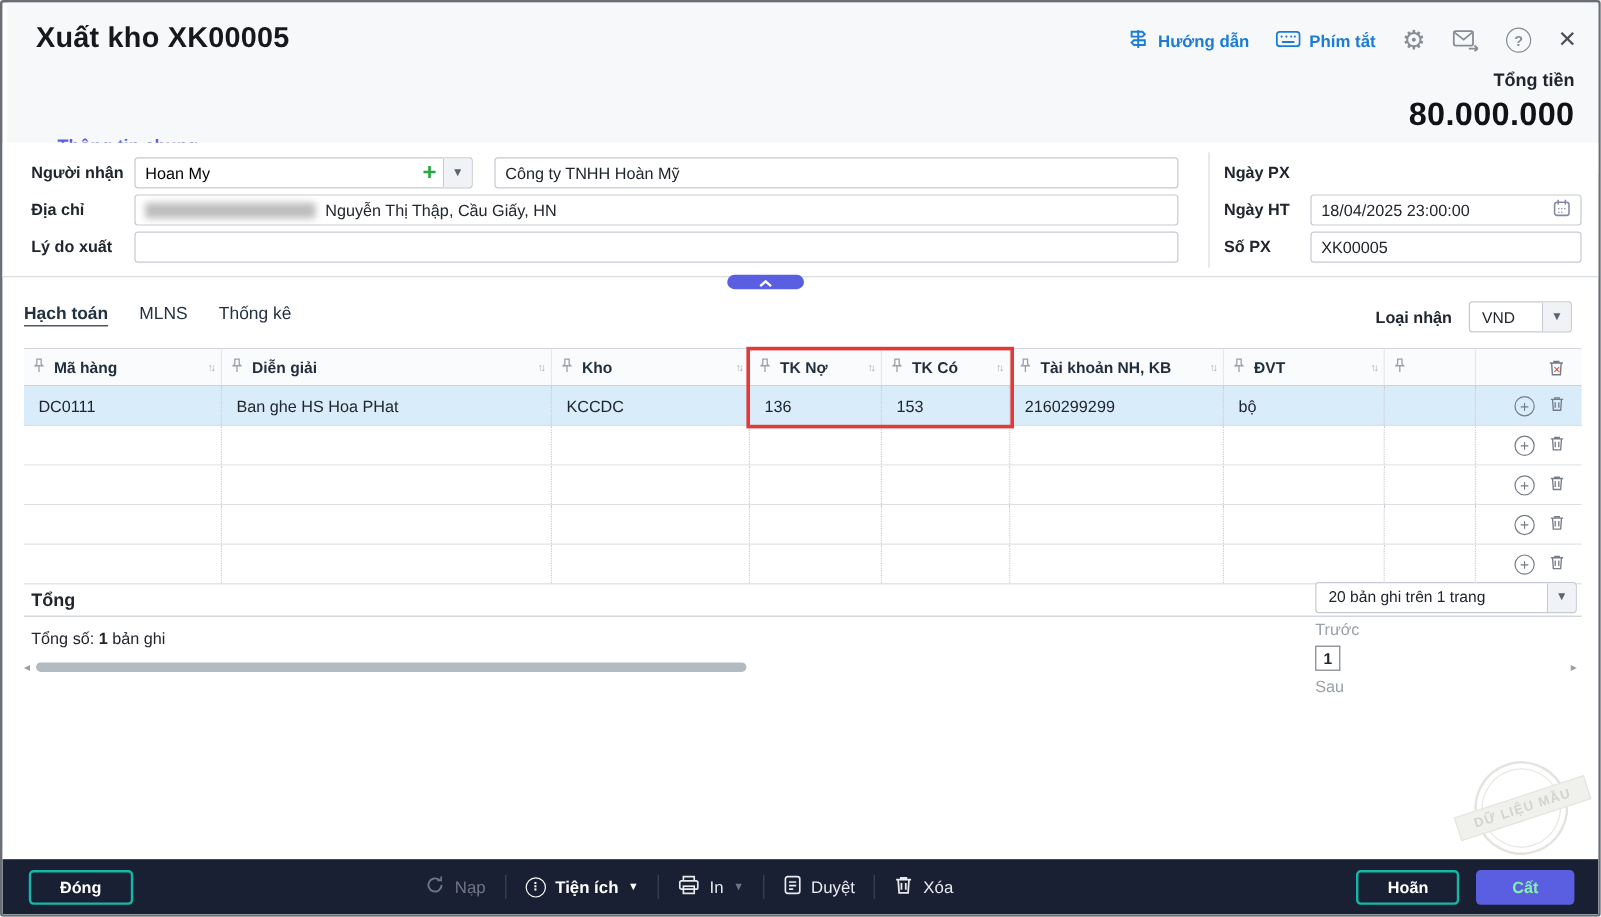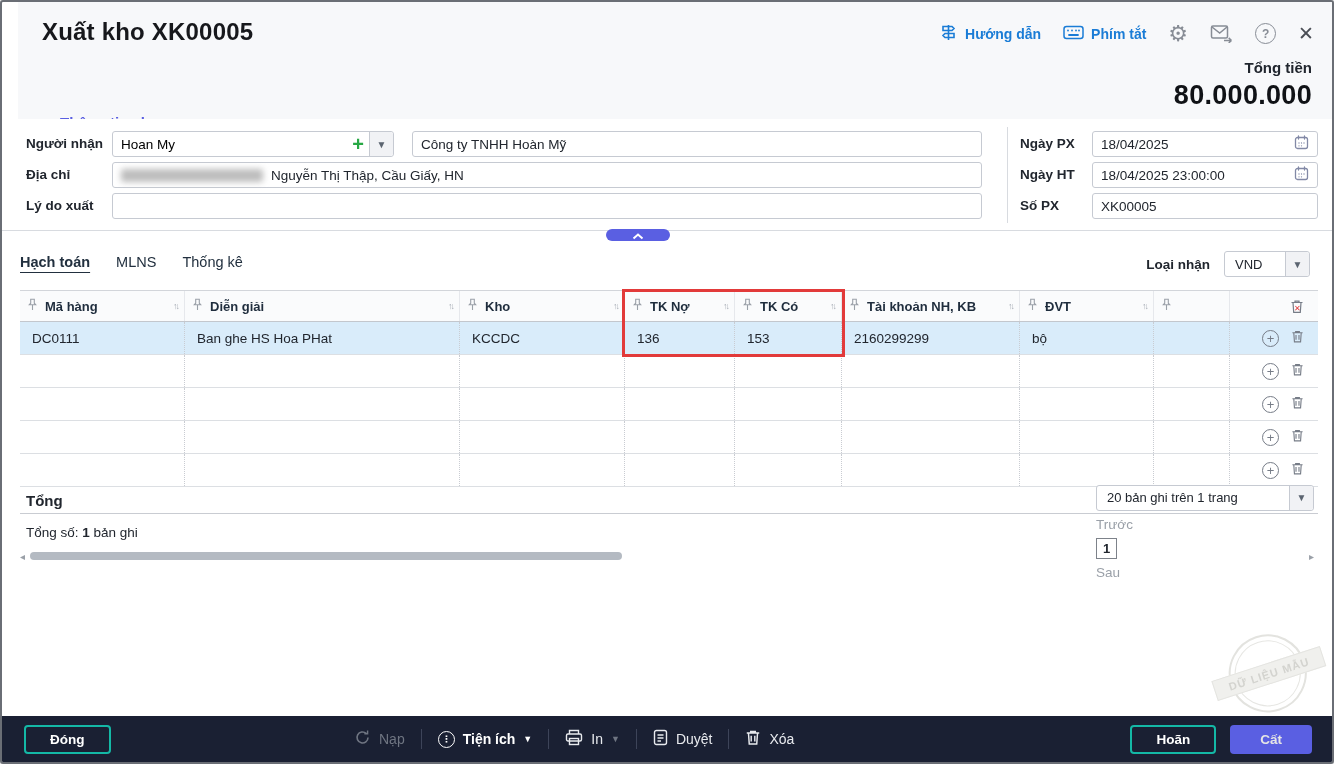--- a/index.html
+++ b/index.html
@@ -1,21 +1,21 @@
 <!DOCTYPE html>
 <html><head>
 <meta charset="utf-8">
 <style>
   * { margin:0; padding:0; box-sizing:border-box; }
   body { font-family:"Liberation Sans","DejaVu Sans",sans-serif; background:#e9e9e9; }
   .app { position:relative; width:1334px; height:764px; background:#fff; border:2px solid #6a6e75;
          border-radius:3px; overflow:hidden; font-size:13px; color:#21262e; }
 
   
-  .hdr { position:absolute; left:16px; top:0; right:0; height:142px; background:#f7f8fa; border-bottom:1px solid #d8dbe0;text-decoration:underline; }
+  .hdr { position:absolute; left:4px; top:0; right:0; height:142px; background:#f7f8fa; border-bottom:1px solid #d8dbe0;text-decoration:underline; }
   .title { position:absolute; left:24px; top:16px; font-size:24px; font-weight:bold; color:#17181c; letter-spacing:.2px; }
   .hdr-actions { position:absolute; right:18px; top:20px; display:flex; align-items:center; gap:22px; }
   .linkbtn { display:flex; align-items:center; gap:7px; color:#1a7cd6; font-weight:bold; font-size:14px; cursor:pointer; }
   .iconbtn { color:#878c95; display:flex; align-items:center; cursor:pointer; }
   .gear { font-size:22px; line-height:1; }
   .helpc { width:21px; height:21px; border:1.6px solid #878c95; border-radius:50%; display:flex; align-items:center; justify-content:center; font-size:12px; font-weight:bold; }
   .closex { font-size:19px; color:#4a4e55; }
   .totals { position:absolute; right:20px; top:57px; text-align:right; }
   .totals .tlabel { font-size:15px; font-weight:bold; color:#21262e; }
   .totals .tvalue { font-size:27px; font-weight:bold; color:#101216; margin-top:4px; letter-spacing:.3px; }
@@ -84,21 +84,21 @@
   .btn-outline { height:29px; padding:0 24px; border:2px solid #14b8a6; border-radius:4px; background:transparent; color:#fff; font-weight:bold; font-size:13.5px; font-family:inherit; cursor:pointer; }
   .ftr-center { position:absolute; left:352px; display:flex; align-items:center; gap:16px; height:100%; }
   .fitem { display:flex; align-items:center; gap:8px; font-size:14px; cursor:pointer; }
   .fmuted { color:#6f7582; }
   .fwhite { color:#e8eaee; }
   .fbold { font-weight:bold; color:#fff; }
   .fdiv { width:1px; height:20px; background:#3d4459; }
   .caret { font-size:9px; }
   .dotcirc { width:17px; height:17px; border:1.5px solid #fff; border-radius:50%; display:flex; align-items:center; justify-content:center; font-size:9px; color:#fff; }
   .ftr-right { margin-left:auto; display:flex; align-items:center; gap:14px; padding-right:20px; }
-  .btn-primary { height:29px; padding:0 30px; border:none; border-radius:4px; background:#5a5fe2; color:#e5e5e5; font-weight:bold; font-size:13.5px; font-family:inherit; cursor:pointer; }
+  .btn-primary { height:29px; padding:0 30px; border:none; border-radius:4px; background:#5a5fe2; color:#86efac; font-weight:bold; font-size:13.5px; font-family:inherit; cursor:pointer; }
 </style>
 </head>
 <body>
 
 <div class="app">
 
   <div class="hdr">
     <div class="title">Xuất kho XK00005</div>
     <div class="hdr-actions">
       <div class="linkbtn">
@@ -152,29 +152,20 @@
       <span class="redact"></span>
       <span>Nguyễn Thị Thập, Cầu Giấy, HN</span>
     </div>
 
     <div class="flabel" style="left:24px; top:79px;">Lý do xuất</div>
     <input class="inp" style="position: absolute; left: 110px; top: 74px; width: 870px;" value="">
 
     <div class="vdiv"></div>
 
     <div class="flabel" style="left:1018px; top:17px;">Ngày PX</div>
-    <div class="inp dinput" style="top:12px;">
-      <span>18/04/2025</span>
-      <span>
-        <svg width="15" height="15" viewBox="0 0 15 15" fill="none" stroke="#8289a6" stroke-width="1.3">
-          <rect x="1.5" y="2.5" width="12" height="11" rx="2"></rect>
-            <path d="M4.5 1v3M10.5 1v3M5 8h.01M7.5 8h.01M10 8h.01M5 10.8h.01M7.5 10.8h.01" stroke-linecap="round"></path>
-        </svg>
-      </span>
-    </div>
 
     <div class="flabel" style="left:1018px; top:48px;">Ngày HT</div>
     <div class="inp dinput" style="top:43px;">
       <span>18/04/2025 23:00:00</span>
       <span>
         <svg width="15" height="15" viewBox="0 0 15 15" fill="none" stroke="#8289a6" stroke-width="1.3">
           <rect x="1.5" y="2.5" width="12" height="11" rx="2"></rect>
             <path d="M4.5 1v3M10.5 1v3M5 8h.01M7.5 8h.01M10 8h.01M5 10.8h.01M7.5 10.8h.01" stroke-linecap="round"></path>
         </svg>
       </span>

